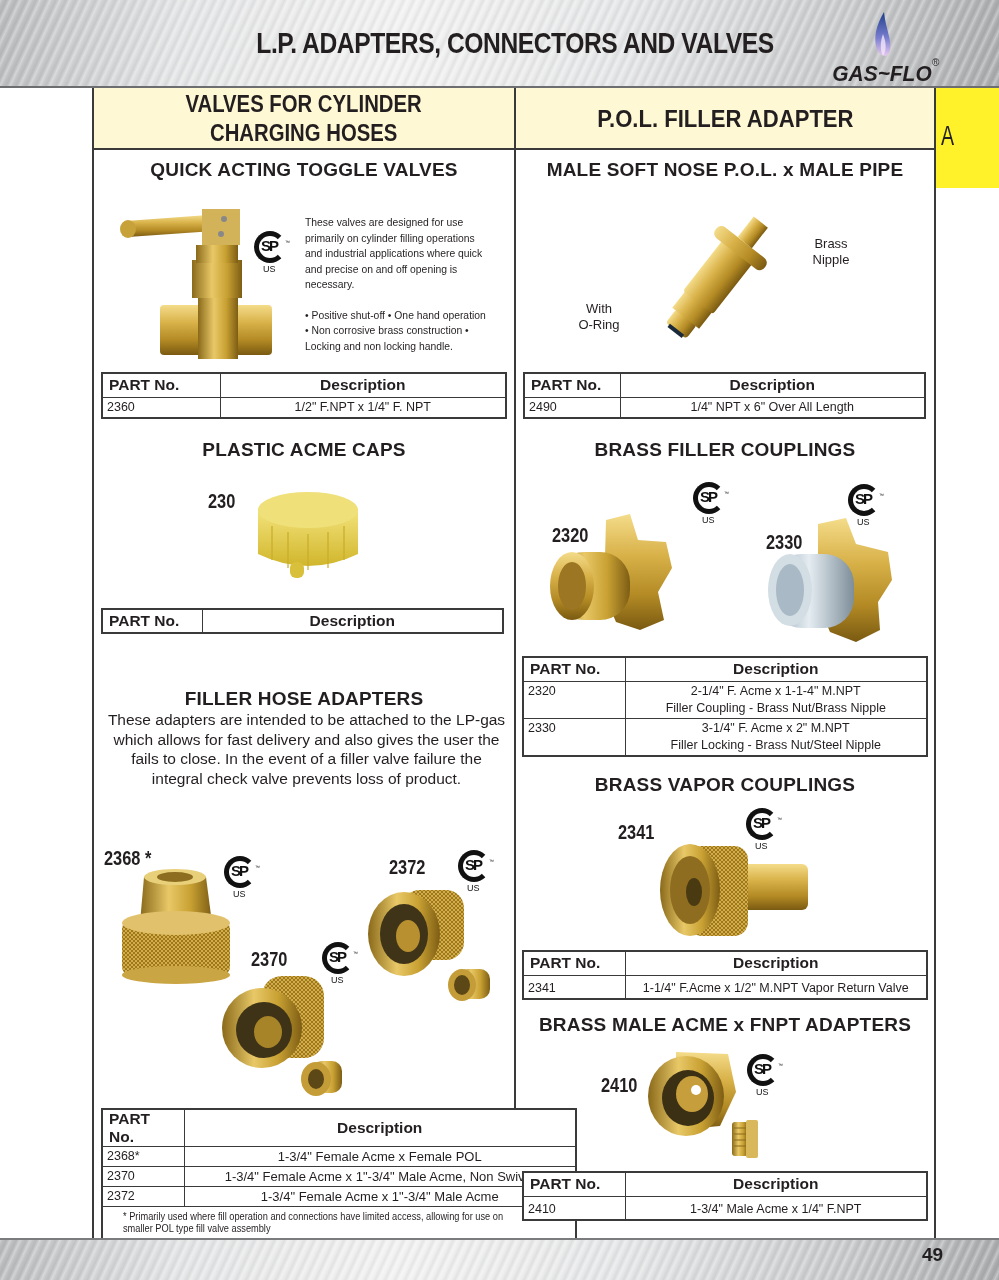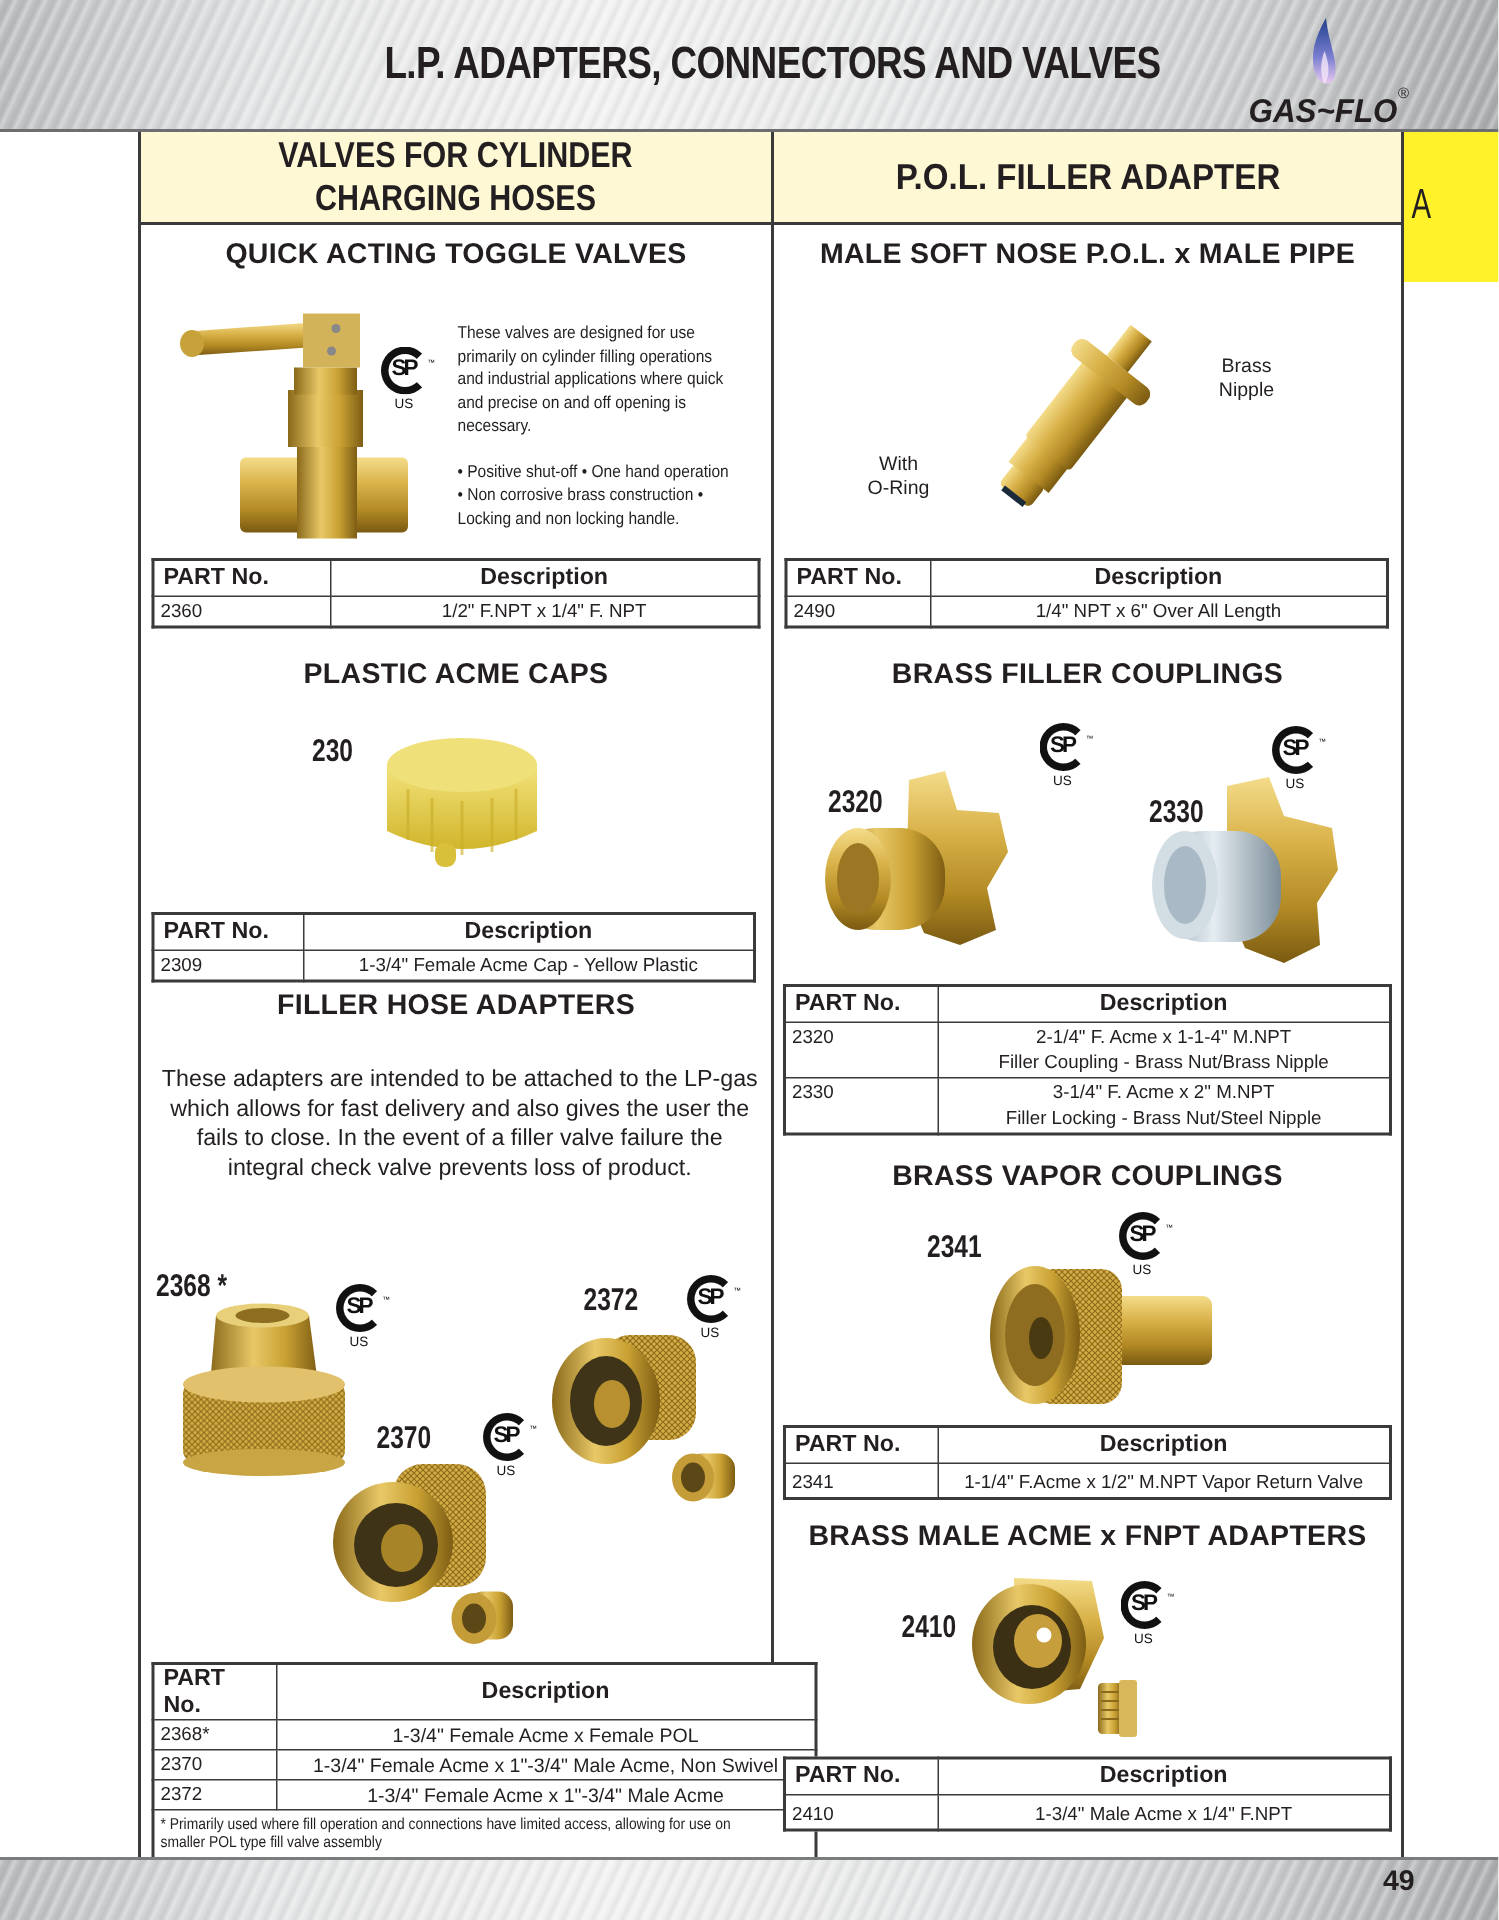--- a/index.html
+++ b/index.html
@@ -78,21 +78,21 @@
     font-weight: bold; font-size: 15.5px; border: 1.5px solid #3a3a3a; height: 24px;
     padding: 0 6px; color: #231f20;
   }
   table.parts th.pn { text-align: left; }
   table.parts th.desc { text-align: center; }
   table.parts td {
     font-size: 12.5px; border: 1.5px solid #3a3a3a; padding: 1px 4px; vertical-align: top;
     color: #231f20; line-height: 17px;
   }
   table.parts td.desc { text-align: center; }
-  table.parts td.note { font-size: 10.5px; line-height: 12px; padding: 3px 4px 4px; transform-origin: 0 0; }
+  table.parts td.note { font-size: 10.5px; line-height: 12px; padding: 3px 20px 4px; transform-origin: 0 0; }
 
   .para {
     position: absolute; font-size: 11.5px; line-height: 15.5px; color: #231f20;
     transform: scaleX(0.9); transform-origin: 0 0;
   }
   .para.big {
     font-size: 15.5px; line-height: 19.6px; transform: none;
   }
   .callout { position: absolute; font-size: 13px; line-height: 16px; color: #231f20; text-align: center; }
   .num-label {
@@ -232,28 +232,24 @@
   <path d="M20 38 L20 72 M36 44 L36 80 M56 46 L56 82 M76 44 L76 80 M92 38 L92 72" stroke="#c9ad28" stroke-width="2" opacity="0.6"></path>
   <rect x="38" y="74" width="14" height="16" rx="6" fill="#d8c03a"></rect>
 </svg>
 
 <table class="parts" style="left:101px; top:608px; width:403px;">
   <tbody>
       <tr>
         <th class="pn" style="width:100px">PART No.</th>
         <th class="desc">Description</th>
       </tr>
-  <tr>
-        <td>2309</td>
-        <td class="desc">1-3/4" Female Acme Cap - Yellow Plastic</td>
-      </tr>
-</tbody>
-  </table>
-
-<div class="sec-title left-col" style="top:660px;">FILLER HOSE ADAPTERS</div>
+</tbody>
+  </table>
+
+<div class="sec-title left-col" style="top:688px;">FILLER HOSE ADAPTERS</div>
 <div class="para big" style="left:104px; top:710px; width:405px;text-align:center;">
   <div>These adapters are intended to be attached to the LP-gas</div>
   <div>which allows for fast delivery and also gives the user the</div>
   <div>fails to close. In the event of a filler valve failure the</div>
   <div>integral check valve prevents loss of product.</div>
 </div>
 
 <div class="num-label" style="left:104px; top:846px;">2368 *</div>
 <div class="num-label" style="left:389px; top:855px;">2372</div>
 <div class="num-label" style="left:251px; top:947px;">2370</div>

